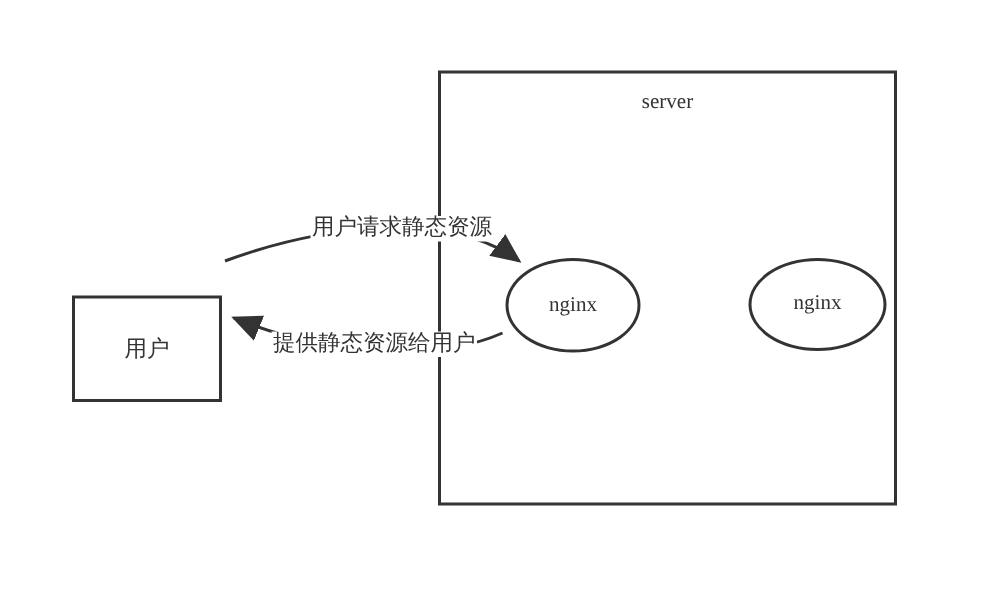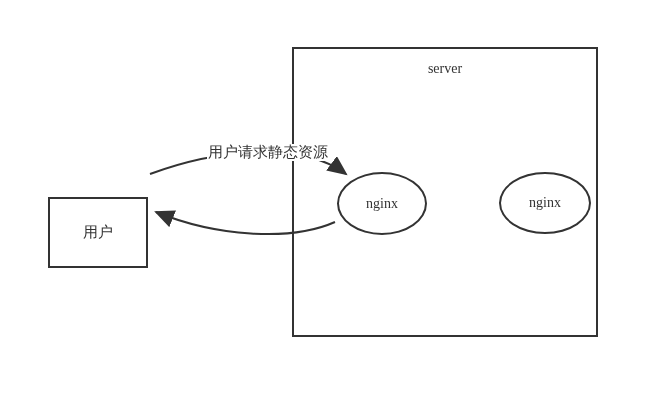--- a/index.html
+++ b/index.html
@@ -91,14 +91,15 @@
     <defs>
       <marker id="arrowhead" markerWidth="11" markerHeight="9" refX="9" refY="4.5" orient="auto">
         <path d="M0,0 L10,4.5 L0,9 Z" fill="#333333"></path>
       </marker>
     </defs>
     <path d="M 150 174 C 215 150, 300 140, 346 174" fill="none" stroke="#333333" stroke-width="2" marker-end="url(#arrowhead)"></path>
     <path d="M 335 222 C 290 242, 215 236, 156 212" fill="none" stroke="#333333" stroke-width="2" marker-end="url(#arrowhead)"></path>
   </svg>
 
   <div class="edge-label" id="request-label">用户请求静态资源</div>
+  <div class="edge-label" id="response-label">提供静态资源给用户</div>
 
 </div>
 
 </body></html>

